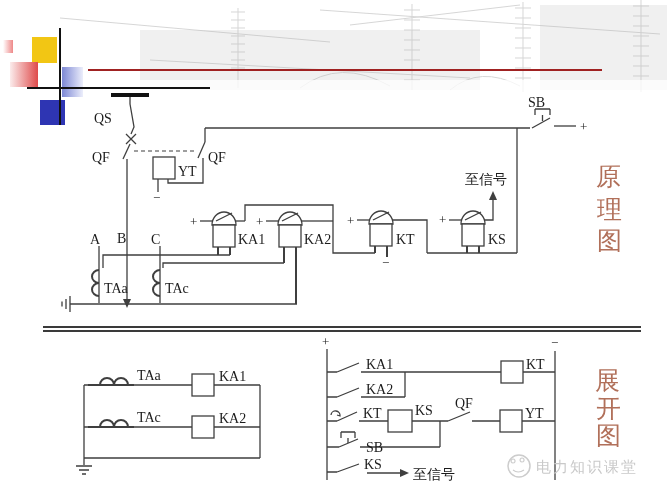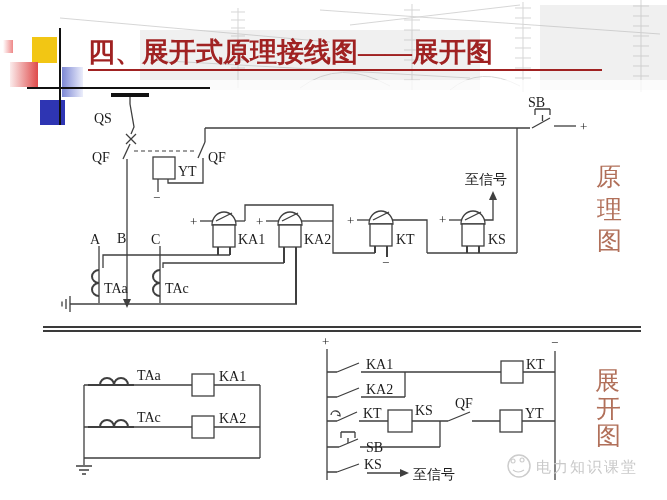--- a/index.html
+++ b/index.html
@@ -62,21 +62,20 @@
   </svg>
 
   <div class="sq sq-pink-sm"></div>
   <div class="sq sq-yellow"></div>
   <div class="sq sq-pink"></div>
   <div class="sq sq-ltblue"></div>
   <div class="sq sq-blue"></div>
   <div class="xline-v"></div>
   <div class="xline-h"></div>
 
-  <div class="title">四、展开式原理接线图——展开图</div>
   <div class="title-underline"></div>
 
   <div class="sep1"></div>
   <div class="sep2"></div>
 
   <svg class="circuit" viewBox="0 0 667 500">
 
     <g>
 
       <path class="thick" d="M111,95 h38"></path>

